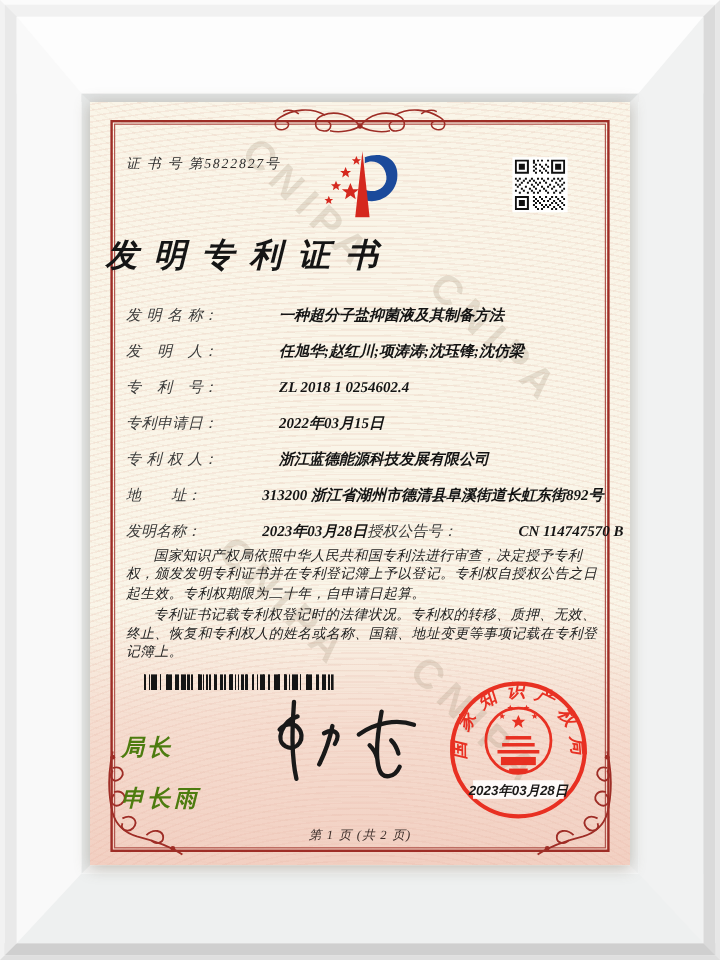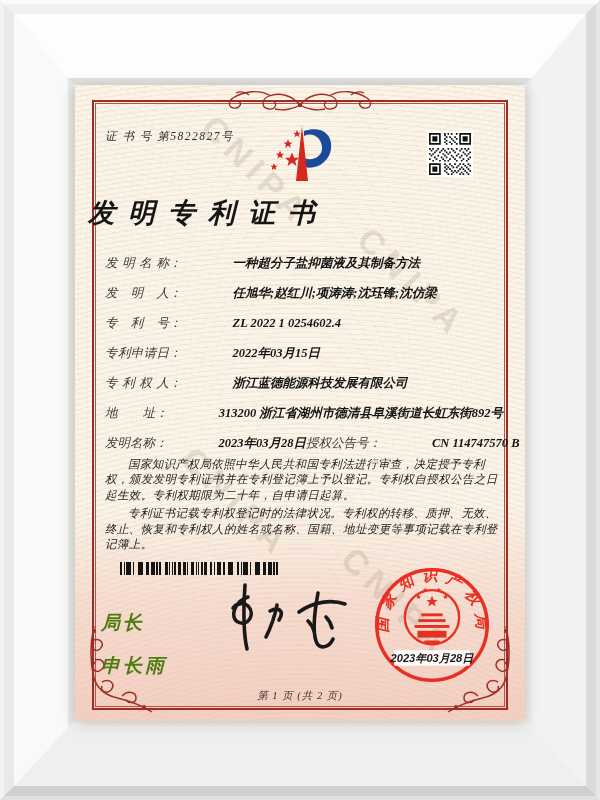--- a/index.html
+++ b/index.html
@@ -156,21 +156,21 @@
                   <span class="fvalue">一种超分子盐抑菌液及其制备方法</span>
                 </div>
                 <div class="frow">
                   <span class="flabel">发明人</span>
                     <span class="fcolon">：</span>
                   <span class="fvalue">任旭华;赵红川;项涛涛;沈珏锋;沈仿梁</span>
                 </div>
                 <div class="frow">
                   <span class="flabel">专利号</span>
                     <span class="fcolon">：</span>
-                  <span class="fvalue">ZL 2022 1 0254602.4</span>
+                  <span class="fvalue">ZL 2018 1 0254602.4</span>
                 </div>
                 <div class="frow">
                   <span class="flabel">专利申请日</span>
                     <span class="fcolon">：</span>
                   <span class="fvalue">2022年03月15日</span>
                 </div>
                 <div class="frow">
                   <span class="flabel">专利权人</span>
                     <span class="fcolon">：</span>
                   <span class="fvalue">浙江蓝德能源科技发展有限公司</span>

